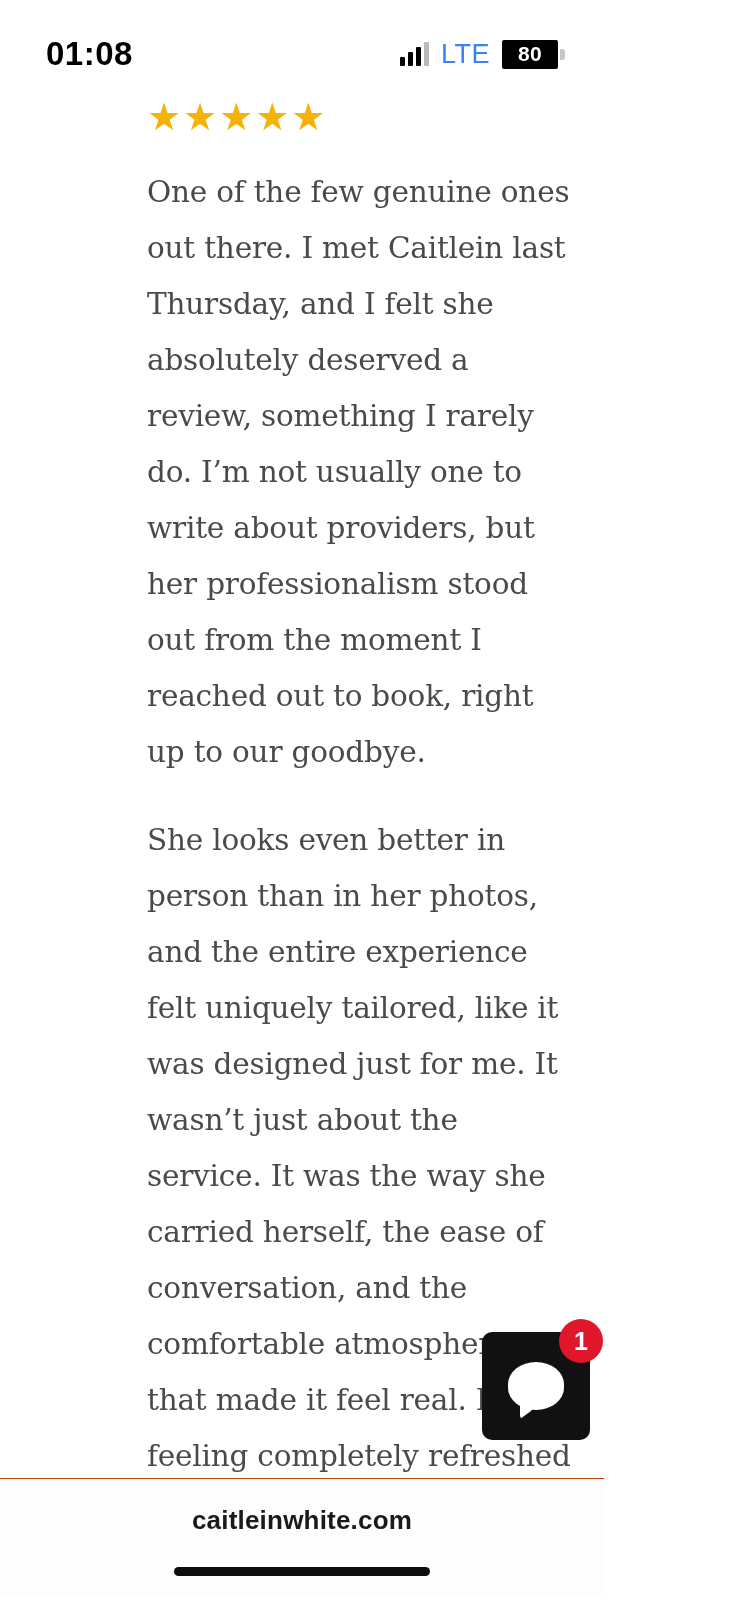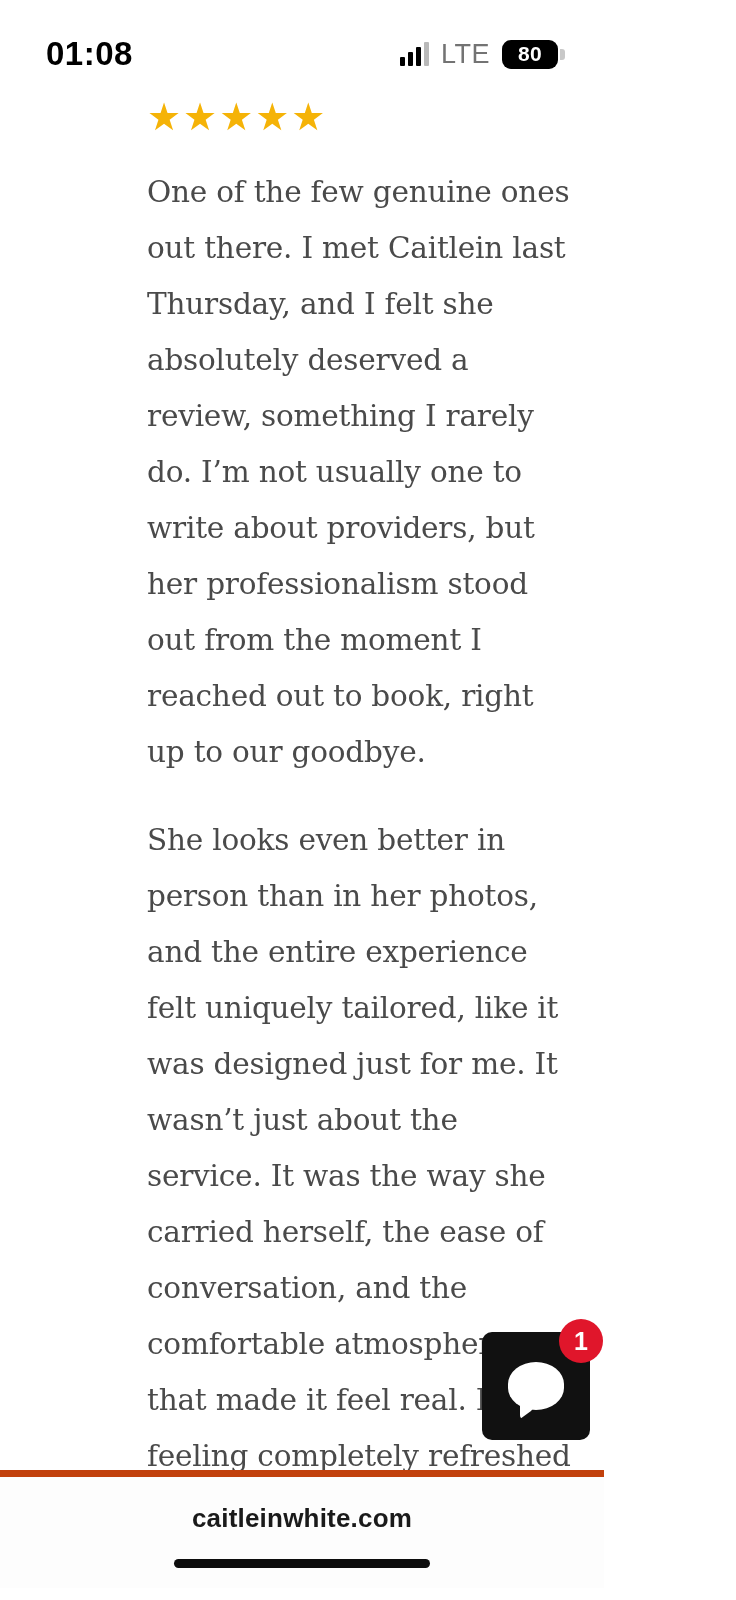--- a/index.html
+++ b/index.html
@@ -50,29 +50,29 @@
     background: #000;
     border-radius: 1px;
   }
   .signal i:nth-child(1) { height: 9px; }
   .signal i:nth-child(2) { height: 14px; }
   .signal i:nth-child(3) { height: 19px; }
   .signal i:nth-child(4) { height: 24px; background: #b9b9b9; }
   .lte {
     font-size: 27px;
     font-weight: 500;
-    color: #737373;
+    color: #3b82f6;
     letter-spacing: 0.5px;
   }
   .battery {
     position: relative;
     width: 56px;
     height: 29px;
     background: #000;
-    border-radius: 9px;
+    border-radius: 2px;
     display: flex;
     align-items: center;
     justify-content: center;
   }
   .battery span {
     color: #fff;
     font-size: 21px;
     font-weight: bold;
     letter-spacing: 0.3px;
   }
@@ -181,24 +181,24 @@
     font-weight: bold;
     display: flex;
     align-items: center;
     justify-content: center;
   }
 
   
   .browser-bar {
     position: absolute;
     left: 0; right: 0;
-    bottom: 12px;
+    bottom: 4px;
     height: 118px;
     background: #fdfdfd;
-    border-top: 7px solid #c2410c;
+    border-top: 1px solid #c2410c;
     display: flex;
     flex-direction: column;
     align-items: center;
     justify-content: flex-start;
   }
   .url {
     margin-top: 26px;
     font-size: 26px;
     font-weight: bold;
     color: #1a1a1a;

